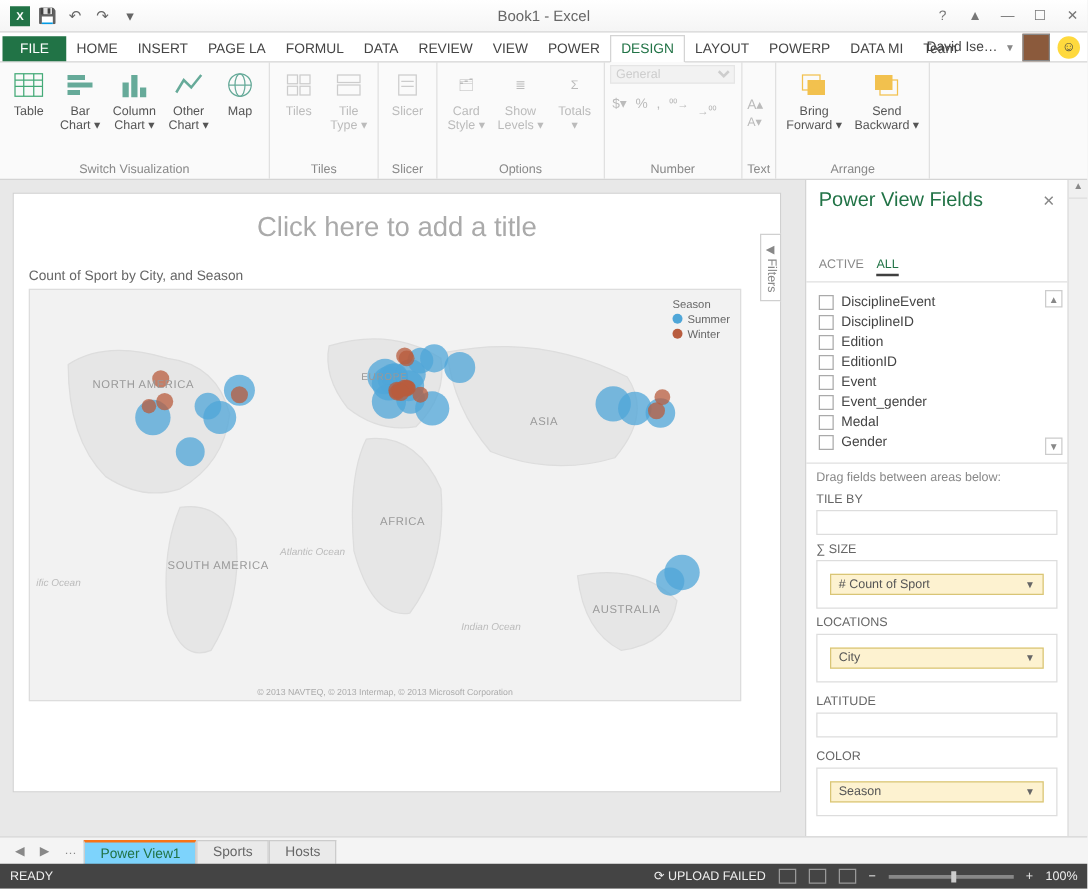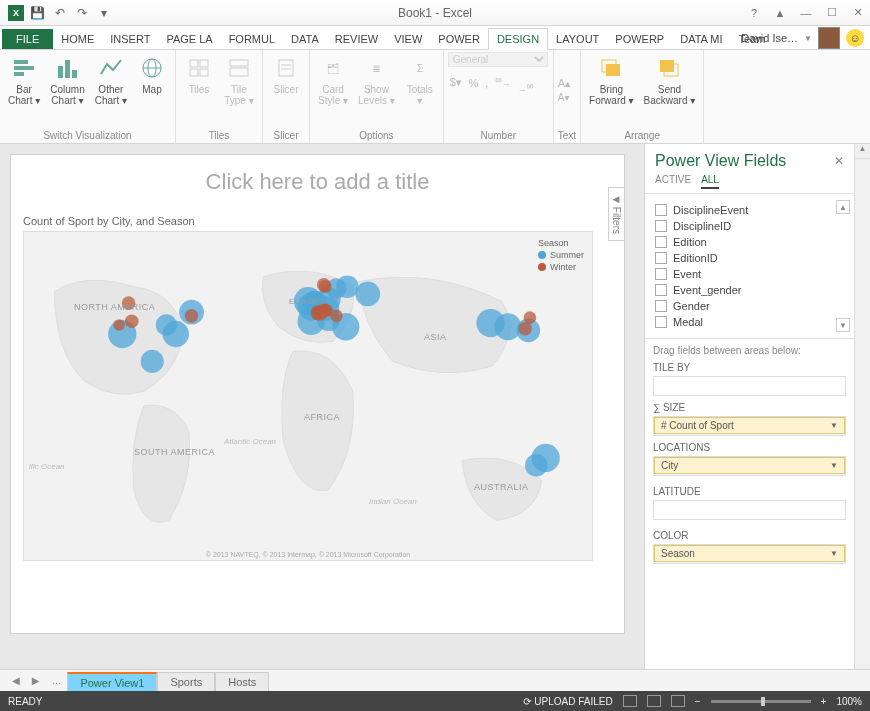--- a/index.html
+++ b/index.html
@@ -49,33 +49,33 @@
 .legdot { width: 8px; height: 8px; border-radius: 50%; }
 .maplabel { position: absolute; font-size: 9px; color: #999; font-weight: 500; letter-spacing: 0.5px; }
 .mapcredit { position: absolute; bottom: 2px; left: 50%; transform: translateX(-50%); font-size: 7px; color: #aaa; }
 .ocean-lbl { position: absolute; font-size: 8px; color: #bbb; font-style: italic; }
 
 
 .fieldspane { width: 210px; background: #fff; border-left: 1px solid #d4d4d4; display: flex; flex-direction: column; }
 .fphdr { padding: 8px 10px 4px; display: flex; justify-content: space-between; align-items: center; }
 .fptitle { font-size: 16px; color: #217346; font-weight: 300; }
 .fpclose { color: #888; font-size: 12px; }
-.fptabs { display: flex; gap: 10px; padding: 0 10px 4px; border-bottom: 1px solid #e0e0e0; font-size: 10px; }
+.fptabs { display: flex; gap: 10px; padding: 0 10px 4px; border-bottom: 1px solid #e0e0e0; font-size: 10px; margin-top: 32px; }
 .fptab { color: #888; padding-bottom: 2px; }
 .fptab.active { color: #217346; border-bottom: 2px solid #404040; }
 .fieldlistwrap { position: relative; flex: 0 0 auto; border-bottom: 1px solid #e0e0e0; padding: 8px 6px 8px 10px; }
 .fielditem { display: flex; align-items: center; gap: 6px; padding: 2px 0; font-size: 11px; color: #444; }
 .fcheck { width: 12px; height: 12px; border: 1px solid #aaa; }
 .scrollhint { position: absolute; right: 4px; width: 14px; height: 14px; border: 1px solid #ccc; font-size: 8px; display: flex; align-items: center; justify-content: center; color: #888; }
 
 .areas { flex: 1; overflow: auto; padding: 6px 8px; font-size: 10px; color: #555; }
 .areahdr { font-size: 10px; color: #666; margin: 6px 0 3px; }
 .areainstr { color: #888; font-size: 10px; margin-bottom: 4px; }
 .areabox { border: 1px solid #ddd; min-height: 20px; margin-bottom: 4px; }
-.areachip { background: #fdf2d0; border: 1px solid #d9c576; padding: 2px 6px; font-size: 10px; display: flex; justify-content: space-between; align-items: center; margin: 0; }
+.areachip { background: #fdf2d0; border: 1px solid #d9c576; padding: 2px 6px; font-size: 10px; display: flex; justify-content: space-between; align-items: center; margin: 10px; }
 .areachip .dd { font-size: 8px; color: #666; }
 
 
 .sheettabs { position: absolute; bottom: 20px; left: 0; right: 0; height: 22px; background: #f4f4f4; border-top: 1px solid #d4d4d4; display: flex; align-items: center; padding-left: 6px; gap: 0; }
 .stnav { padding: 2px 6px; color: #888; font-size: 10px; }
 .stab { padding: 3px 12px; font-size: 11px; border: 1px solid #ccc; background: #eaeaea; color: #666; border-bottom: none; position: relative; top: 1px; }
 .stab.active { background: #7dd3fc; color: #217346; font-weight: 400; border-top: 2px solid #f97316; }
 
 
 .statusbar { position: absolute; bottom: 0; left: 0; right: 0; height: 20px; background: #444; color: #eee; display: flex; align-items: center; font-size: 10px; padding: 0 8px; justify-content: space-between; }
@@ -116,20 +116,32 @@
     <span>David Ise…</span>
     <span style="font-size:8px;color:#888;">▼</span>
     <div class="avatar"></div>
     <div class="smiley">☺</div>
   </div>
 </div>
 
 <div class="ribbon">
   <div class="rgroup">
     <div class="rgroup-body">
+      <div class="rbtn">
+          <div class="rbtn-ico">
+            <svg width="24" height="20">
+              <rect x="1" y="1" width="22" height="18" fill="none" stroke="#4a7" stroke-width="1"></rect>
+              <line x1="1" y1="6" x2="23" y2="6" stroke="#4a7"></line>
+              <line x1="1" y1="11" x2="23" y2="11" stroke="#4a7"></line>
+              <line x1="8" y1="1" x2="8" y2="19" stroke="#4a7"></line>
+              <line x1="16" y1="1" x2="16" y2="19" stroke="#4a7"></line>
+            </svg>
+          </div>
+          <div class="rbtn-lbl">Table</div>
+        </div>
       <div class="rbtn">
           <div class="rbtn-ico">
             <svg width="24" height="20">
               <rect x="2" y="2" width="14" height="4" fill="#6a9"></rect>
               <rect x="2" y="8" width="20" height="4" fill="#6a9"></rect>
               <rect x="2" y="14" width="10" height="4" fill="#6a9"></rect>
             </svg>
           </div>
           <div class="rbtn-lbl" style="white-space:pre;">Bar
 Chart ▾</div>
@@ -385,25 +397,25 @@
           <div class="fielditem">
             <div class="fcheck"></div>
             <span>Event</span>
           </div>
           <div class="fielditem">
             <div class="fcheck"></div>
             <span>Event_gender</span>
           </div>
           <div class="fielditem">
             <div class="fcheck"></div>
+            <span>Medal</span>
+          </div>
+          <div class="fielditem">
+            <div class="fcheck"></div>
             <span>Gender</span>
-          </div>
-          <div class="fielditem">
-            <div class="fcheck"></div>
-            <span>Medal</span>
           </div>
         </div>
       <div class="scrollhint" style="bottom:6px;">▼</div>
     </div>
     <div class="areas">
       <div class="areainstr">Drag fields between areas below:</div>
       <div class="areahdr">TILE BY</div>
       <div class="areabox"></div>
       <div class="areahdr">∑ SIZE</div>
       <div class="areabox">

